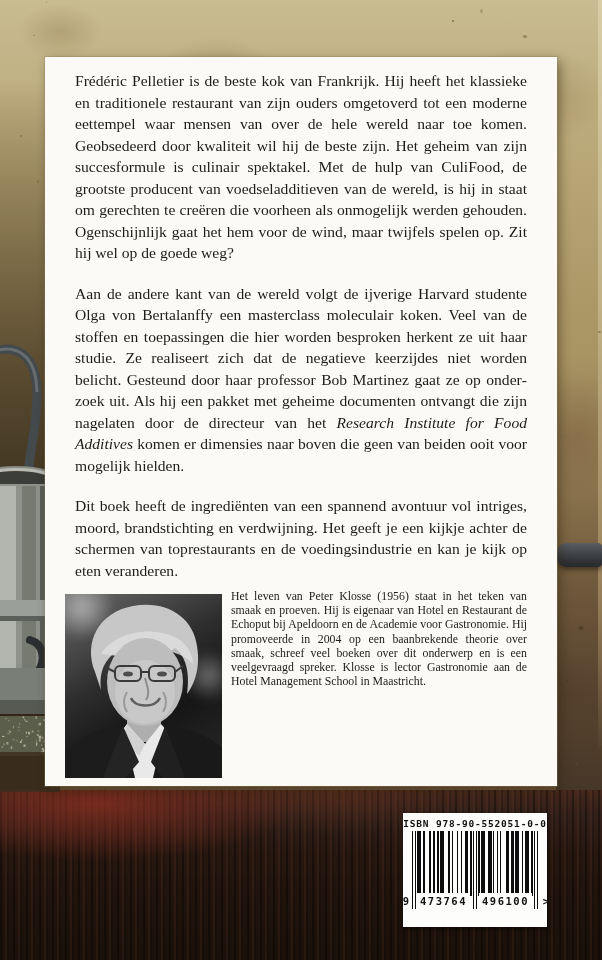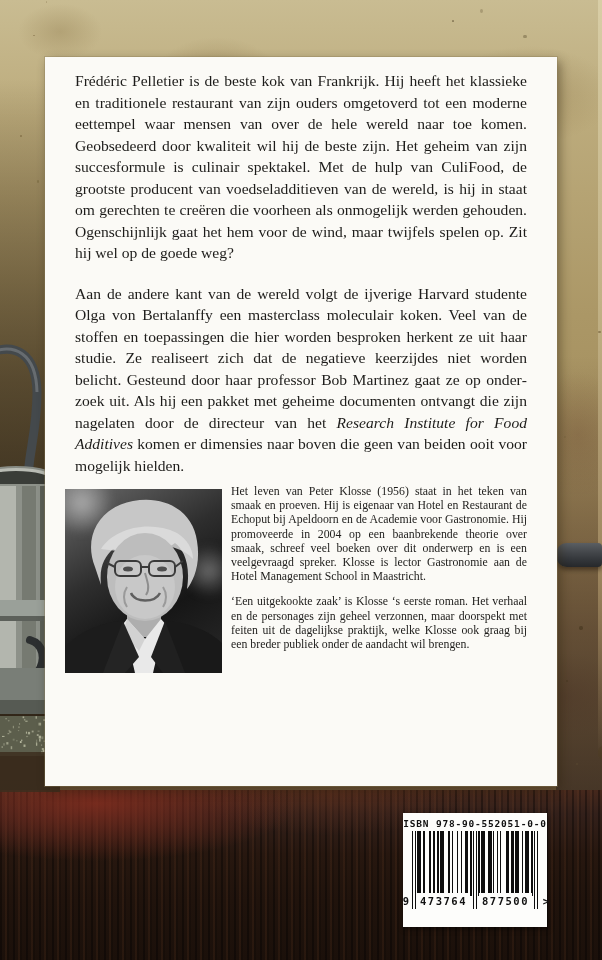--- a/index.html
+++ b/index.html
@@ -275,20 +275,21 @@
         <rect x="49.4" y="735.4" width="1.0" height="1.7" opacity="0.88"></rect>
       </g>
     <rect x="0" y="752" width="60" height="40" fill="#3c2e1e" opacity=".85"></rect>
   </svg>
 
   <div class="right-knob"></div>
 
   <div class="panel">
     <p>Frédéric Pelletier is de beste kok van Frankrijk. Hij heeft het klassieke en traditionele restaurant van zijn ouders omgetoverd tot een moderne eettempel waar mensen van over de hele wereld naar toe komen. Geobsedeerd door kwaliteit wil hij de beste zijn. Het geheim van zijn succesformule is culinair spektakel. Met de hulp van CuliFood, de grootste producent van voedseladditieven van de wereld, is hij in staat om gerechten te creëren die voorheen als onmogelijk werden gehou­den. Ogenschijnlijk gaat het hem voor de wind, maar twijfels spelen op. Zit hij wel op de goede weg?</p>
     <p><span>Aan de andere kant van de wereld volgt de ijverige Harvard studente Olga von Bertalanffy een masterclass moleculair koken. Veel van de stoffen en toepassingen die hier worden besproken herkent ze uit haar studie.  Ze realiseert zich dat de negatieve keerzijdes niet worden belicht. Gesteund door haar professor Bob Martinez gaat ze op onder­zoek uit. Als hij een pakket met geheime documenten ontvangt die zijn nagelaten door de directeur van het </span><span class="rifa-italic">Research Institute for Food Additives</span><span> komen er dimensies naar boven die geen van beiden ooit voor mogelijk hielden.</span></p>
+    <p>Dit boek heeft  de ingrediënten van een spannend avontuur vol intriges, moord, brandstichting en verdwijning. Het geeft je een kijkje achter de schermen van toprestaurants en de voedingsindustrie en kan je kijk op eten veranderen.</p>
 
     <div class="author">
       <div class="photo">
         <span class="bokeh1"></span>
         <span class="bokeh2"></span>
         <svg width="157" height="184" viewBox="0 0 157 184">
 
           <path d="M 30 78 C 18 48, 34 18, 68 12 C 100 6, 128 22, 132 52 C 136 76, 128 92, 122 100 C 126 74, 118 60, 110 54 C 96 66, 60 68, 48 60 C 40 68, 34 76, 36 96 Z" fill="#c7c7c7"></path>
           <path d="M 36 60 C 48 40, 84 30, 112 44 C 122 50, 128 60, 128 70 C 112 52, 72 52, 52 62 Z" fill="#dedede" opacity=".8"></path>
 
@@ -313,21 +314,20 @@
           <path d="M 62 130 L 80 150 L 74 162 L 58 144 Z" fill="#d2d2d2"></path>
 
           <path d="M 0 184 L 0 158 C 16 140, 44 132, 58 132 L 70 184 Z" fill="#1c1c1c"></path>
           <path d="M 157 184 L 157 154 C 140 138, 114 132, 100 132 L 88 184 Z" fill="#191919"></path>
           <path d="M 58 132 L 74 168 L 60 184 L 38 184 Z" fill="#242424"></path>
           <path d="M 100 132 L 86 168 L 98 184 L 120 184 Z" fill="#202020"></path>
         </svg>
       </div>
       <div class="bio">
         <p>Het leven van Peter Klosse (1956) staat in het teken van smaak en proeven. Hij is eigenaar van Hotel en Restaurant de Echoput bij Apeldoorn en de Academie voor Gastronomie. Hij promoveerde in 2004 op een baanbrekende theorie over smaak, schreef veel boeken over dit onderwerp en is een veelgevraagd spreker. Klosse is lector Gastronomie aan de Hotel Management School in Maastricht.</p>
-        <p>‘Een uitgekookte zaak’ is Klosse ‘s eerste roman. Het verhaal en de personages zijn geheel verzonnen, maar doorspekt met feiten uit de dagelijkse praktijk, welke Klosse ook graag bij een breder publiek onder de aandacht wil brengen.</p>
       </div>
     </div>
   </div>
 
   <div class="barcode-box">
     <div class="isbn-label">ISBN 978-90-552051-0-0</div>
     <div class="bars-wrap">
       <svg width="126" height="78" viewBox="0 0 95 60" preserveAspectRatio="none" shape-rendering="crispEdges">
           <rect x="0" y="0" width="1" height="60"></rect>
           <rect x="2" y="0" width="1" height="60"></rect>
@@ -373,19 +373,19 @@
           <rect x="85" y="0" width="1" height="50"></rect>
           <rect x="86" y="0" width="1" height="50"></rect>
           <rect x="87" y="0" width="1" height="50"></rect>
           <rect x="90" y="0" width="1" height="50"></rect>
           <rect x="92" y="0" width="1" height="60"></rect>
           <rect x="94" y="0" width="1" height="60"></rect>
         </svg>
       <div class="bc-digits">
         <span class="bc-d bc-first">9</span>
         <span class="bc-d bc-g1">473764</span>
-        <span class="bc-d bc-g2">877500</span>
+        <span class="bc-d bc-g2">496100</span>
         <span class="bc-d bc-gt">&gt;</span>
       </div>
     </div>
   </div>
 
 </div>
 
 </body></html>

